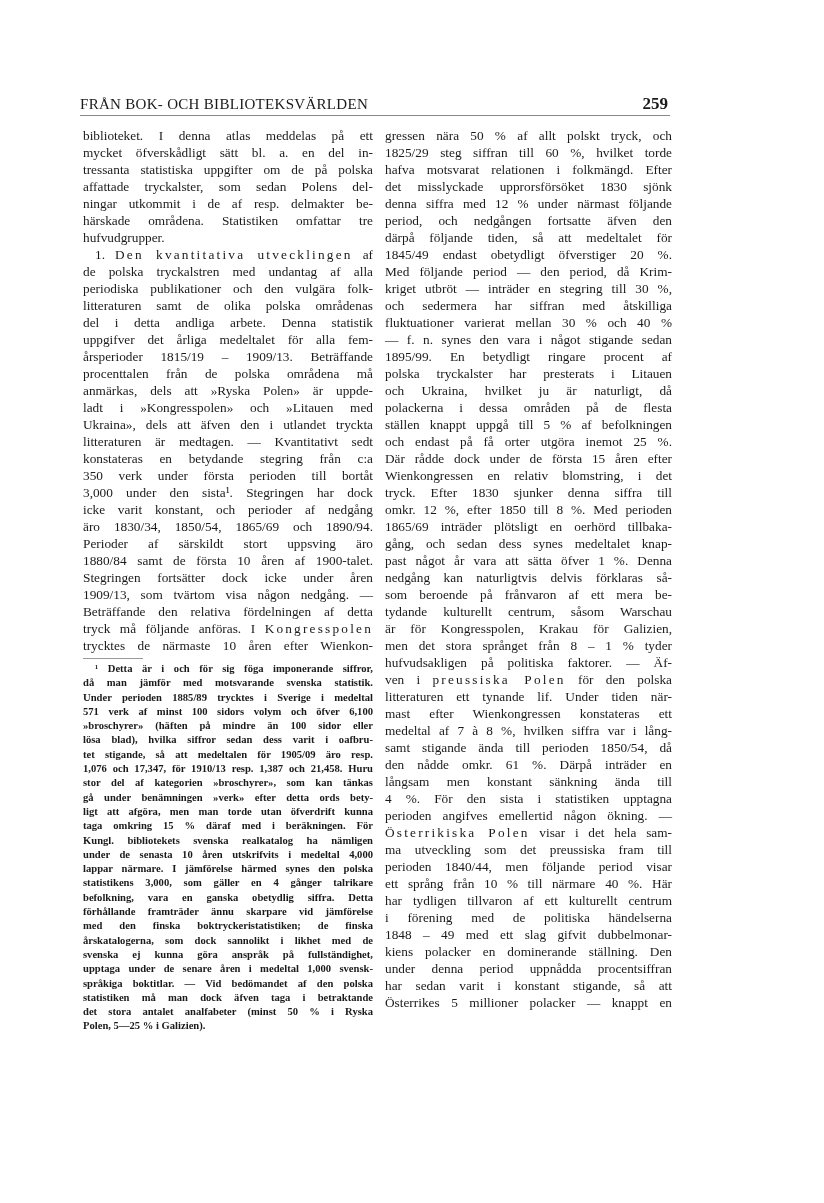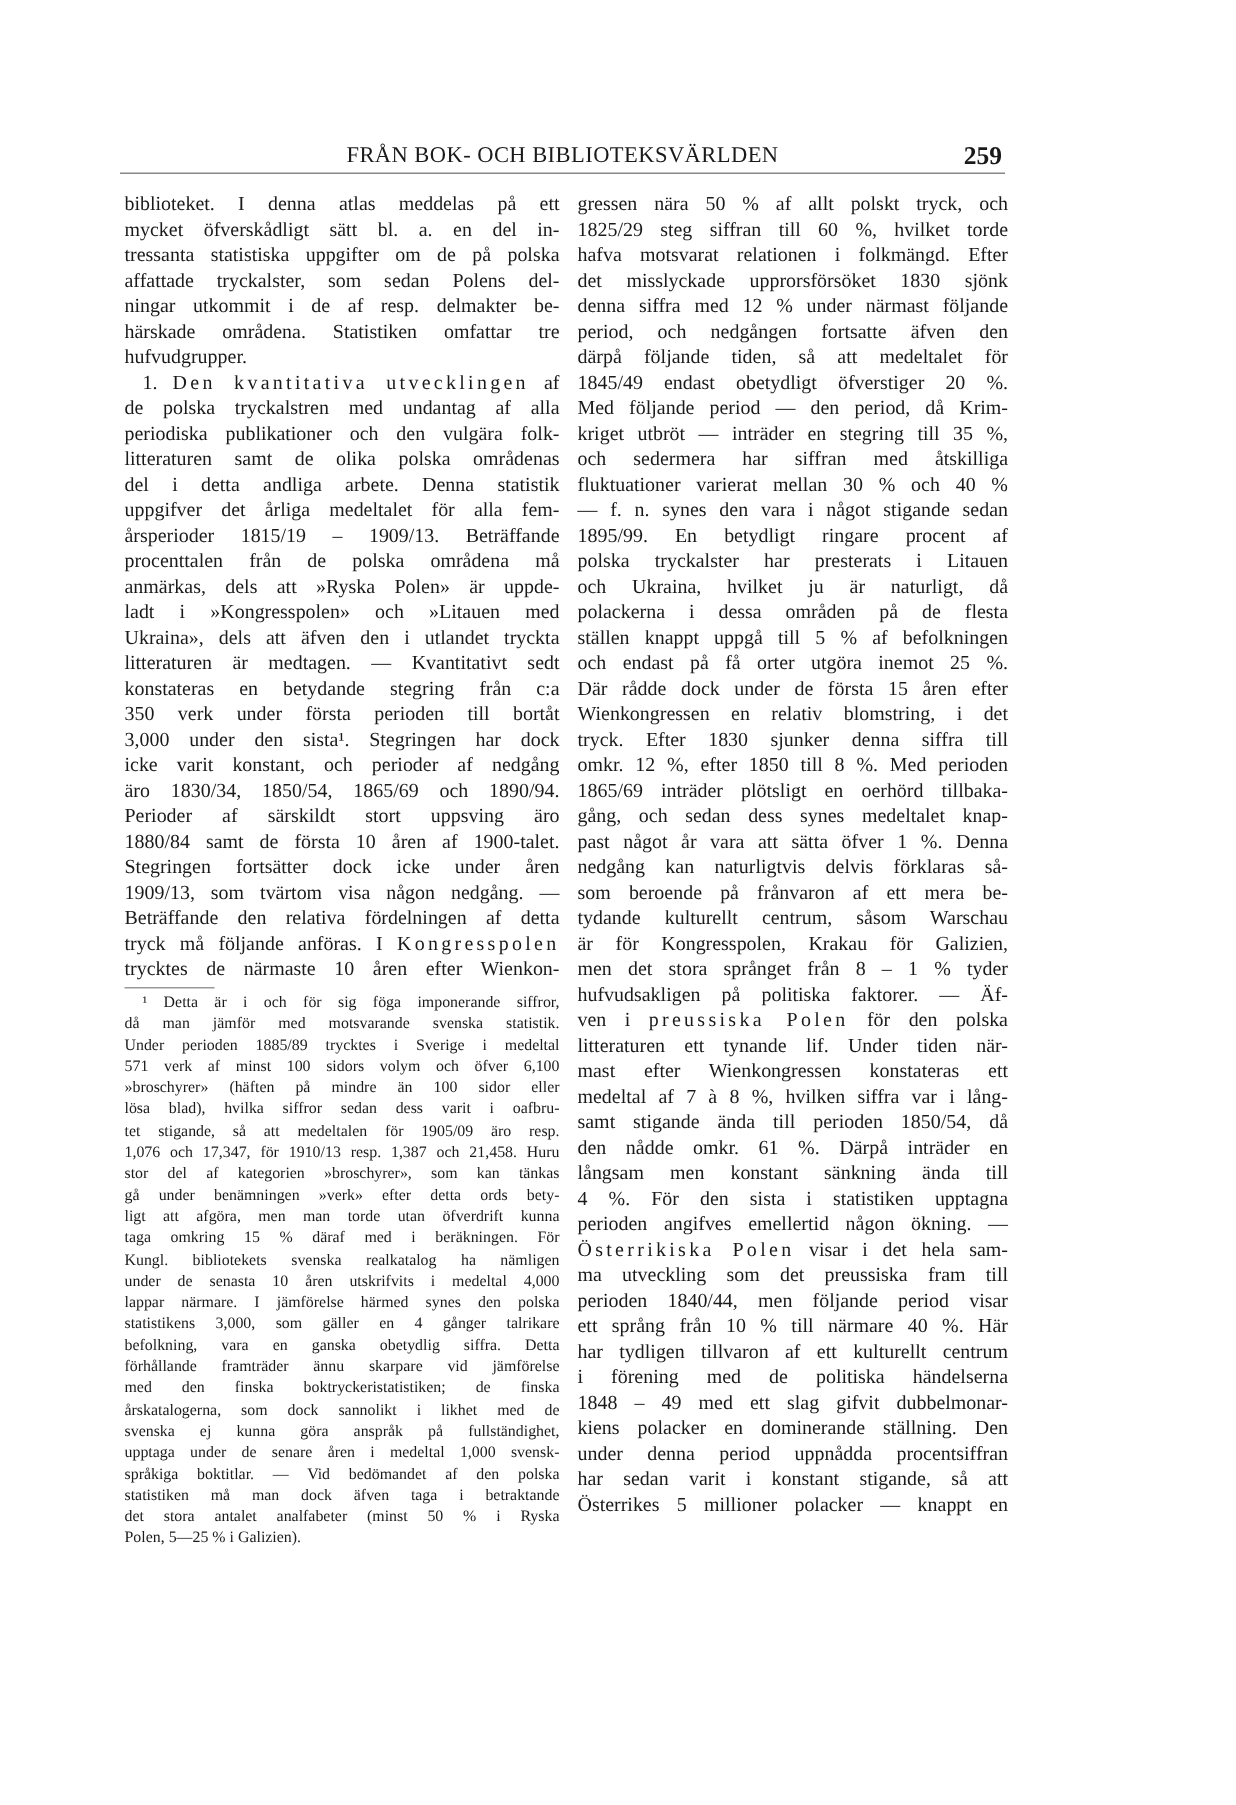--- a/index.html
+++ b/index.html
@@ -1,34 +1,34 @@
 <!DOCTYPE html>
 <html><head>
 <meta charset="utf-8">
 <style>
   html, body { margin: 0; padding: 0; background: #ffffff; }
   body { width: 824px; height: 1203px; position: relative; overflow: hidden;
          font-family: "Liberation Serif", "DejaVu Serif", serif; color: #1a1a1a; }
   .header { position: absolute; left: 80px; top: 96px; width: 590px; height: 18px; }
-  .header .title { position: absolute; left: 0; right: 0; text-align: center;
+  .header .title { position: absolute; left: 0; right: 0; 
                    font-size: 15px; letter-spacing: 0.3px; top: 0; }
   .header .pageno { position: absolute; right: 2px; top: -2px; font-size: 17px; font-weight: bold; }
   .header-rule { position: absolute; left: 80px; top: 115px; width: 590px; height: 0;
                  border-top: 1px solid #888; }
   .col { position: absolute; top: 127px; width: 290px; font-size: 13.3px; line-height: 17.0px;
          text-align: justify; }
   .col.left { left: 83px; }
   .col.right { left: 385px; width: 287px; }
   .line { display: block; white-space: nowrap; text-align-last: justify; height: 17.0px; }
   .line.last { text-align-last: left; }
   .spaced { letter-spacing: 2.2px; }
   .fn-rule { position: absolute; left: 83px; top: 658px; width: 60px; border-top: 1px solid #999; }
   .footnote { position: absolute; left: 83px; top: 662px; width: 290px; font-size: 10.6px;
               line-height: 14.3px; }
-  .footnote .line { height: 14.3px; }
+  .footnote .line { height: 14.3px; font-weight: bold; }
   .indent { padding-left: 12px; }
 </style>
 </head>
 <body>
 
 <div>
   <div class="header">
     <span class="title">FRÅN BOK- OCH BIBLIOTEKSVÄRLDEN</span>
     <span class="pageno">259</span>
   </div>
@@ -100,21 +100,21 @@
   <div class="col right" id="right-col">
       <span class="line">gressen nära 50 % af allt polskt tryck, och</span>
       <span class="line">1825/29 steg siffran till 60 %, hvilket torde</span>
       <span class="line">hafva motsvarat relationen i folkmängd. Efter</span>
       <span class="line">det misslyckade upprorsförsöket 1830 sjönk</span>
       <span class="line">denna siffra med 12 % under närmast följande</span>
       <span class="line">period, och nedgången fortsatte äfven den</span>
       <span class="line">därpå följande tiden, så att medeltalet för</span>
       <span class="line">1845/49 endast obetydligt öfverstiger 20 %.</span>
       <span class="line">Med följande period — den period, då Krim-</span>
-      <span class="line">kriget utbröt — inträder en stegring till 35 %,</span>
+      <span class="line">kriget utbröt — inträder en stegring till 30 %,</span>
       <span class="line">och sedermera har siffran med åtskilliga</span>
       <span class="line">fluktuationer varierat mellan 30 % och 40 %</span>
       <span class="line">— f. n. synes den vara i något stigande sedan</span>
       <span class="line">1895/99. En betydligt ringare procent af</span>
       <span class="line">polska tryckalster har presterats i Litauen</span>
       <span class="line">och Ukraina, hvilket ju är naturligt, då</span>
       <span class="line">polackerna i dessa områden på de flesta</span>
       <span class="line">ställen knappt uppgå till 5 % af befolkningen</span>
       <span class="line">och endast på få orter utgöra inemot 25 %.</span>
       <span class="line">Där rådde dock under de första 15 åren efter</span>

